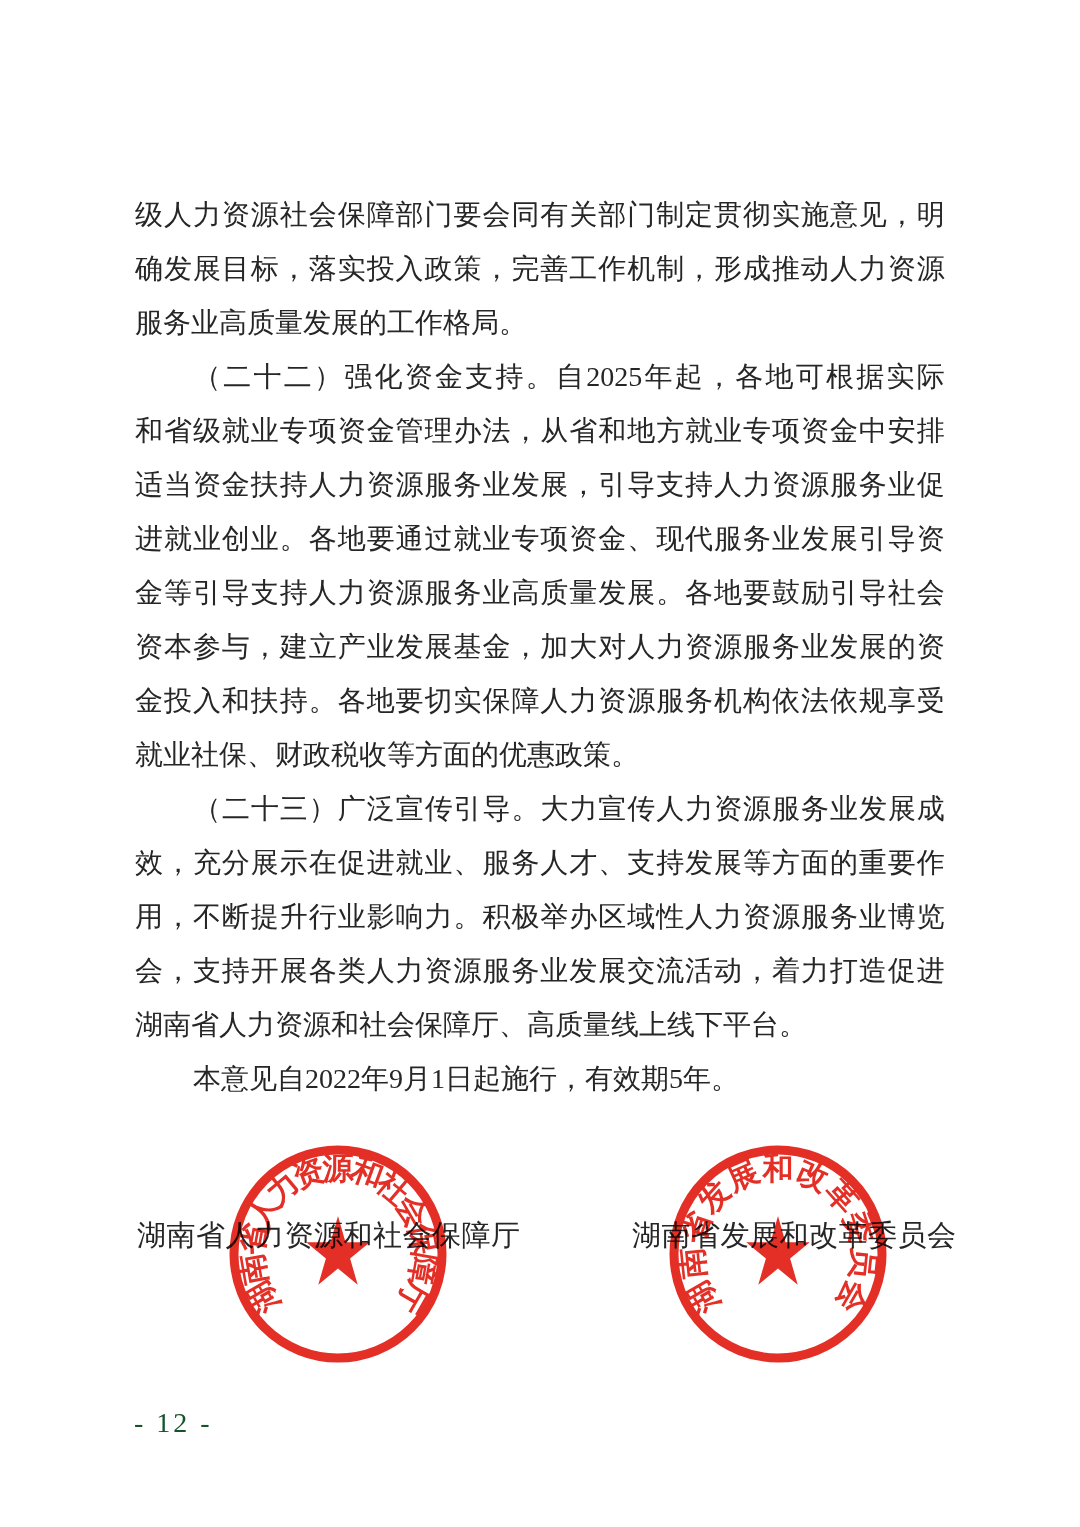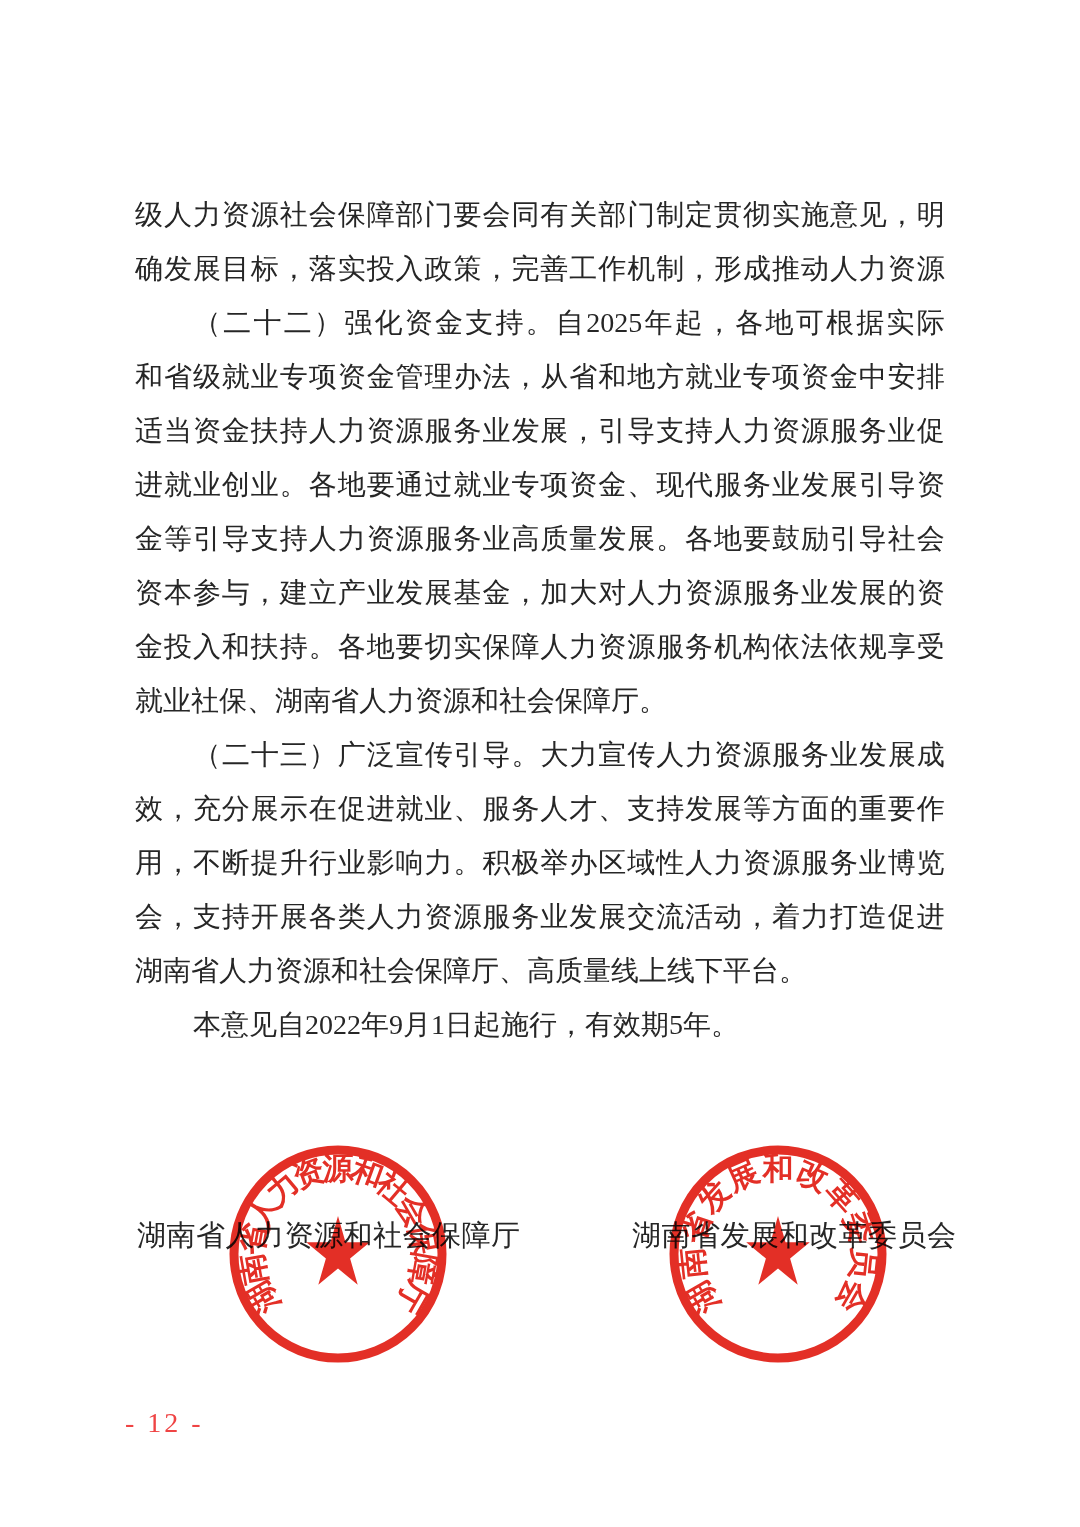--- a/index.html
+++ b/index.html
@@ -18,22 +18,22 @@
   .sig-name.left{left:137px;top:1218px;}
   .sig-name.right{left:632px;top:1218px;}
   svg.seal{
     position:absolute;width:240px;height:240px;z-index:2;
     mix-blend-mode:multiply;opacity:0.95;
   }
   #seal-left{left:218px;top:1134px;}
   #seal-right{left:658px;top:1134px;}
   .seal-char{font-family:"Liberation Serif","DejaVu Serif",serif;font-weight:bold;}
   .page-number{
-    position:absolute;left:125px;top:1406px;font-size:28px;line-height:34px;
-    color:#ef4444;letter-spacing:3px;white-space:pre;
+    position:absolute;left:134px;top:1406px;font-size:28px;line-height:34px;
+    color:#14532d;letter-spacing:3px;white-space:pre;
   }
 </style>
 </head>
 <body>
 
 <div class="page">
 
   <div class="body-text" id="body-text">
       <div class="line justify">
         <span>级</span>
@@ -88,20 +88,21 @@
         <span>，</span>
         <span>形</span>
         <span>成</span>
         <span>推</span>
         <span>动</span>
         <span>人</span>
         <span>力</span>
         <span>资</span>
         <span>源</span>
       </div>
+      <div class="line">服务业高质量发展的工作格局。</div>
       <div class="line justify indent">
         <span>（</span>
         <span>二</span>
         <span>十</span>
         <span>二</span>
         <span>）</span>
         <span>强</span>
         <span>化</span>
         <span>资</span>
         <span>金</span>
@@ -294,21 +295,21 @@
         <span>务</span>
         <span>机</span>
         <span>构</span>
         <span>依</span>
         <span>法</span>
         <span>依</span>
         <span>规</span>
         <span>享</span>
         <span>受</span>
       </div>
-      <div class="line">就业社保、湖南省人力资源和社会保障厅。</div>
+      <div class="line">就业社保、财政税收等方面的优惠政策。</div>
       <div class="line justify indent">
         <span>（</span>
         <span>二</span>
         <span>十</span>
         <span>三</span>
         <span>）</span>
         <span>广</span>
         <span>泛</span>
         <span>宣</span>
         <span>传</span>

